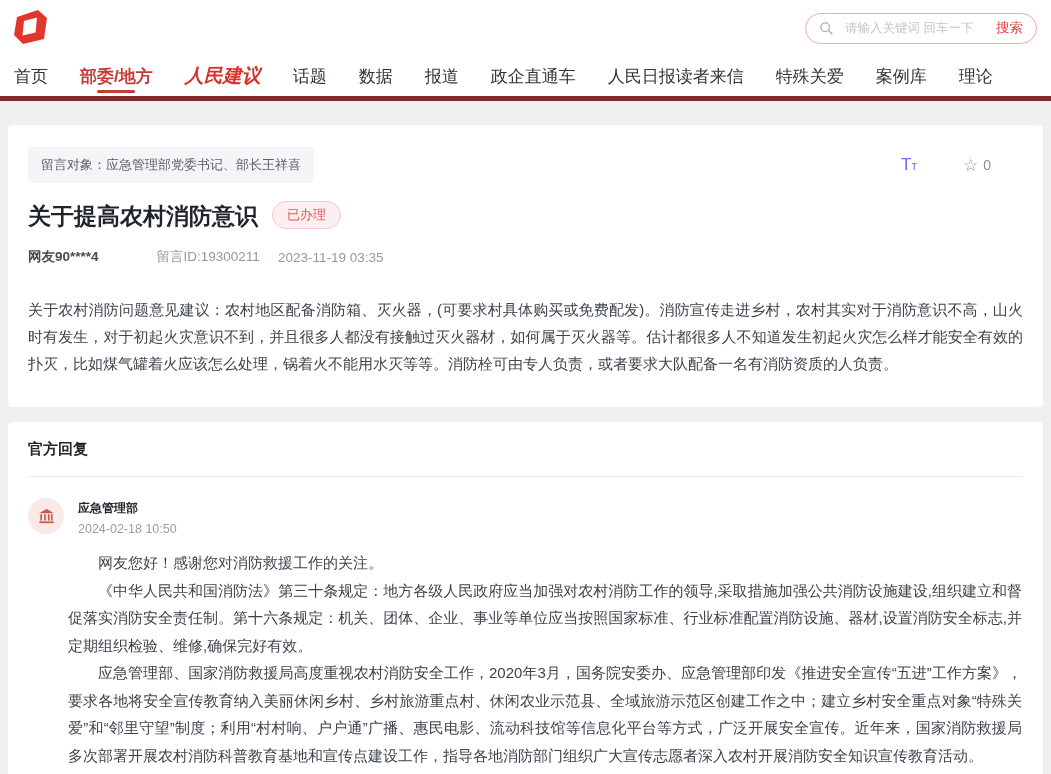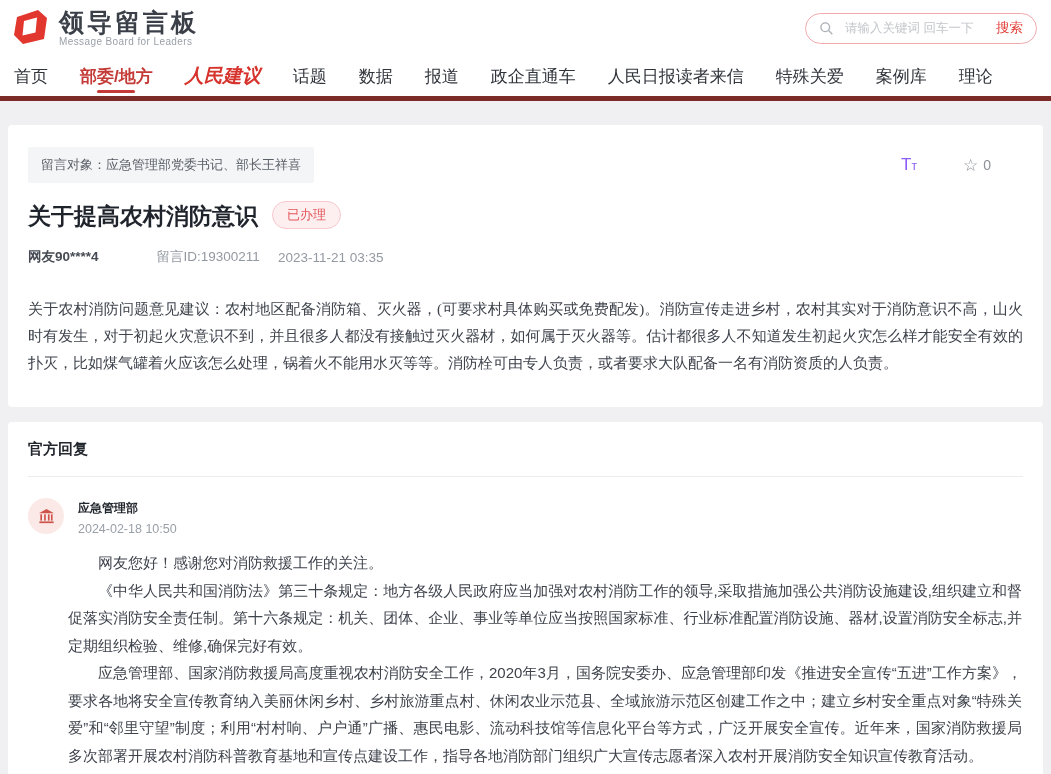--- a/index.html
+++ b/index.html
@@ -70,21 +70,21 @@
   .status-badge {
     font-size:13px; color:#e4575a; background:#fdeef0;
     border:1px solid #f7c8cd; border-radius:14px; padding:4px 14px;
   }
   .meta-row { margin-top:16px; font-size:13.5px; display:flex; align-items:center; }
   .msg-author { font-weight:bold; color:#454a53; }
   .msg-id { color:#9399a1; margin-left:58px; }
   .msg-time { color:#9399a1; margin-left:18px; }
   .msg-body {
     margin-top:30px; font-size:15px; color:#3e434c;
-    line-height:27px; text-align:justify;font-family:Liberation Serif, serif;
+    line-height:27px; text-align:justify;
   }
   
   .reply-card { margin-top:15px; padding:18px 20px 20px; min-height:380px; }
   .reply-section-title { font-size:15px; font-weight:bold; color:#22262d; }
   .reply-divider { height:1px; background:#ececee; margin:17px 0 21px; }
   .reply-head { display:flex; gap:14px; }
   .reply-avatar {
     width:36px; height:36px; border-radius:50%;
     background:#fbe9e7; flex:0 0 auto;
     display:flex; align-items:center; justify-content:center;
@@ -99,24 +99,20 @@
 </style>
 </head>
 <body>
 
 <header class="site-header">
   <div class="logo">
     <span class="logo-icon">
       <svg width="40" height="40" viewBox="0 0 40 40">
         <path fill="#e2372e" fill-rule="evenodd" d="M7 11 L28 4 L37 12 L34 33 L13 38 L4 29 Z M14 15 L27 11.5 L25.5 26.5 L12.5 29.5 Z"></path>
       </svg>
-    </span>
-    <span class="logo-text">
-      <div class="cn">领导留言板</div>
-      <div class="en">Message Board for Leaders</div>
     </span>
   </div>
   <div class="search-box">
     <span style="display:flex;">
       <svg width="15" height="15" viewBox="0 0 18 18" fill="none" stroke="#aab0b6" stroke-width="1.6">
         <circle cx="7.5" cy="7.5" r="5.2"></circle>
           <line x1="11.5" y1="11.5" x2="16" y2="16"></line>
       </svg>
     </span>
     <input type="text" value="" placeholder="请输入关键词 回车一下" style="">
@@ -151,21 +147,21 @@
   </div>
 
   <div class="title-row">
     <h1 class="msg-title">关于提高农村消防意识</h1>
     <span class="status-badge">已办理</span>
   </div>
 
   <div class="meta-row">
     <span class="msg-author">网友90****4</span>
     <span class="msg-id">留言ID:19300211</span>
-    <span class="msg-time">2023-11-21 03:35</span>
+    <span class="msg-time">2023-11-19 03:35</span>
   </div>
 
   <div class="msg-body">关于农村消防问题意见建议：农村地区配备消防箱、灭火器，(可要求村具体购买或免费配发)。消防宣传走进乡村，农村其实对于消防意识不高，山火时有发生，对于初起火灾意识不到，并且很多人都没有接触过灭火器材，如何属于灭火器等。估计都很多人不知道发生初起火灾怎么样才能安全有效的扑灭，比如煤气罐着火应该怎么处理，锅着火不能用水灭等等。消防栓可由专人负责，或者要求大队配备一名有消防资质的人负责。</div>
 </section>
 
 <section class="card reply-card">
   <div class="reply-section-title">官方回复</div>
   <div class="reply-divider"></div>
 
   <div class="reply-head">

